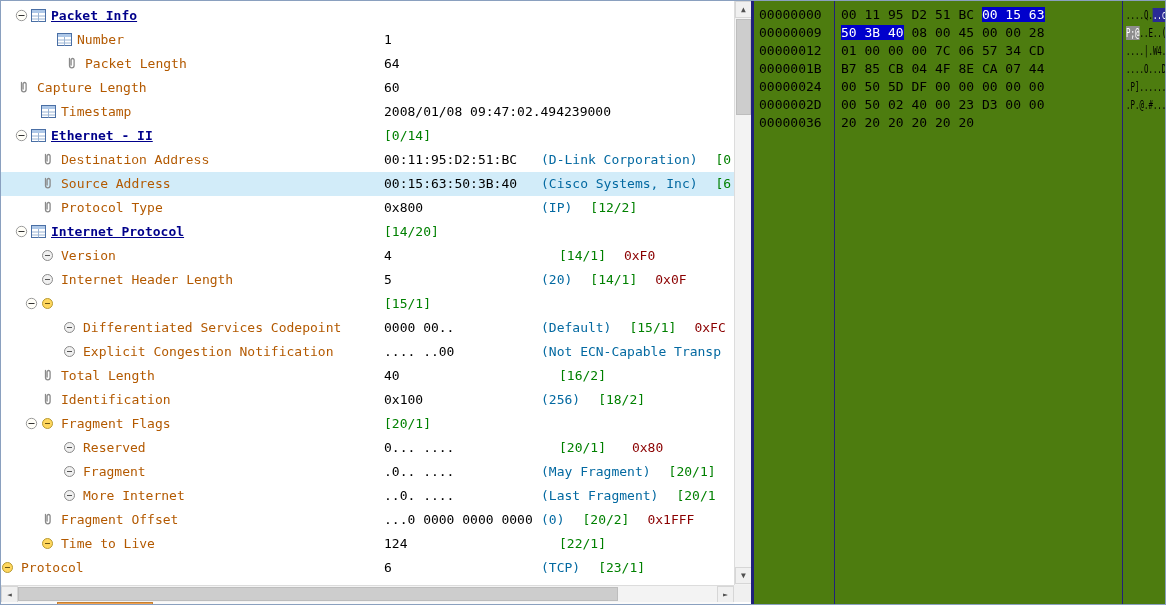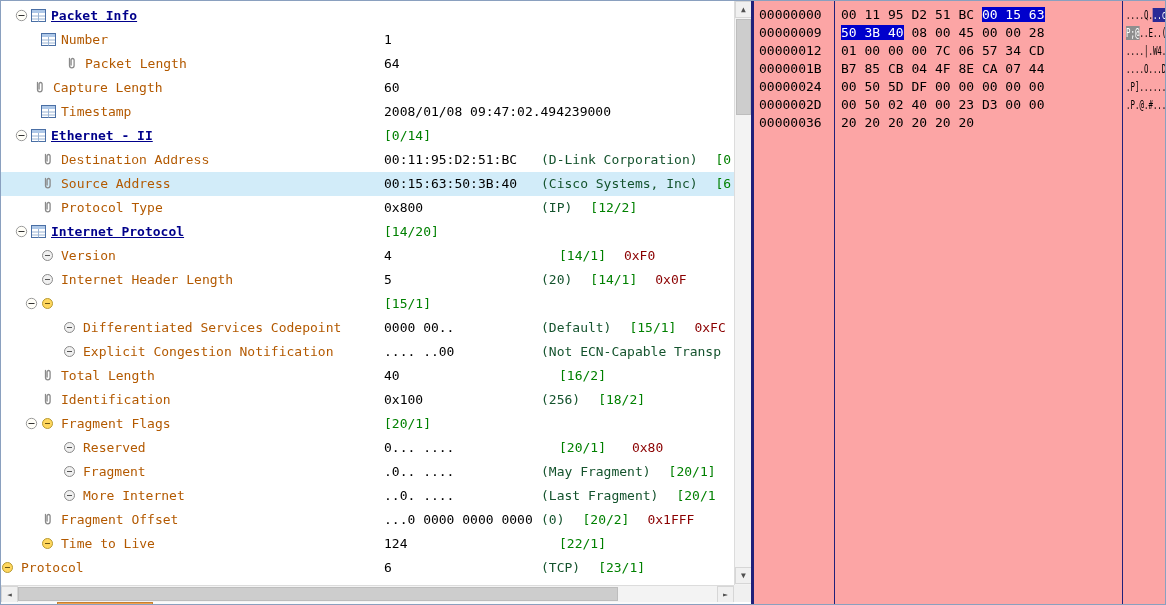--- a/index.html
+++ b/index.html
@@ -14,21 +14,21 @@
   .row-left{display:inline-block;white-space:nowrap;}
   .row-left svg{vertical-align:-2px;}
   .expander{display:inline-block;width:16px;}
   .ticon{display:inline-block;width:17px;}
   .label{margin-left:3px;color:#b35900;}
   .label.hdr{color:#00008b;font-weight:bold;text-decoration:underline;}
   .row-right{position:absolute;left:383px;top:0;height:24px;line-height:24px;white-space:nowrap;}
   .seg{display:inline-block;}
   .valcol{min-width:157px;}
   .seg-value{color:#000;}
-  .seg-note{color:#14532d;}
+  .seg-note{color:#0369a1;}
   .seg-range{color:#008000;}
   .seg-mask{color:#8b0000;}
   
   .vscroll{position:absolute;left:733px;top:0;width:17px;height:584px;background:#f3f3f3;
            border-left:1px solid #dcdcdc;box-sizing:border-box;}
   .sbtn{position:absolute;left:0;width:17px;height:17px;background:#f0f0f0;border:1px solid #d6d6d6;
         box-sizing:border-box;color:#4f4f4f;font-size:8px;line-height:15px;text-align:center;}
   .sbtn.up{top:0;}
   .sbtn.down{top:566px;}
   .vthumb{position:absolute;left:1px;top:18px;width:15px;height:96px;background:#cdcdcd;border:1px solid #bdbdbd;box-sizing:border-box;}
@@ -37,21 +37,21 @@
   .hbtn{position:absolute;top:0;width:17px;height:17px;background:#f0f0f0;border:1px solid #d6d6d6;
         box-sizing:border-box;color:#4f4f4f;font-size:8px;line-height:15px;text-align:center;}
   .hbtn.left{left:0;}
   .hbtn.right{left:716px;}
   .hthumb{position:absolute;left:17px;top:1px;width:600px;height:14px;background:#cdcdcd;border:1px solid #bdbdbd;box-sizing:border-box;}
   .corner{position:absolute;left:733px;top:584px;width:17px;height:17px;background:#f0f0f0;}
   .tabstrip{position:absolute;left:0;top:601px;width:733px;height:4px;background:#fafafa;}
   .tab-frag{position:absolute;left:56px;top:0;width:96px;height:4px;background:#f0a14f;border:1px solid #c77f2f;box-sizing:border-box;}
   
   .divider-main{position:absolute;left:750px;top:0;width:3px;height:605px;background:#20207a;}
-  .hex-panel{position:absolute;left:753px;top:0;width:411px;height:603px;background:#fca5a5;padding-top:5px;box-sizing:border-box;}
+  .hex-panel{position:absolute;left:753px;top:0;width:411px;height:603px;background:#4d7c0f;padding-top:5px;box-sizing:border-box;}
   .col-line{position:absolute;top:0;bottom:0;width:1px;background:#20207a;}
   .col-line.l1{left:80px;}
   .col-line.l2{left:368px;}
   .hex-row{position:relative;height:18px;line-height:18px;}
   .off{position:absolute;left:5px;white-space:pre;}
   .bytes{position:absolute;left:87px;white-space:pre;}
   .bsel{background:#0000cc;color:#fff;}
   .ascii{position:absolute;left:372px;white-space:pre;font-size:12px;display:inline-block;
          transform:scaleX(0.62);transform-origin:0 50%;}
   .asel{color:#fff;}
@@ -65,31 +65,31 @@
       <div class="tree-row"><span class="row-left" style="padding-left: 14px;"><span class="expander"><svg width="14" height="13" viewBox="0 0 14 13">
               <circle cx="6.5" cy="6.5" r="5.2" fill="#fffef8" stroke="#9a9a9a"></circle>
               <line x1="3.5" y1="6.5" x2="9.5" y2="6.5" stroke="#333333"></line>
             </svg></span><span class="ticon"><svg width="15" height="13" viewBox="0 0 15 13">
               <rect x="0.5" y="0.5" width="14" height="12" fill="#ffffff" stroke="#4a6fa5"></rect>
               <rect x="1" y="1" width="13" height="3" fill="#aec8e8"></rect>
               <line x1="1" y1="7" x2="14" y2="7" stroke="#9ab4d4"></line>
               <line x1="1" y1="10" x2="14" y2="10" stroke="#9ab4d4"></line>
               <line x1="7.5" y1="4" x2="7.5" y2="12.5" stroke="#9ab4d4"></line>
             </svg></span><span class="label hdr">Packet Info</span></span><span class="row-right"></span></div>
-      <div class="tree-row"><span class="row-left" style="padding-left: 40px;"><span class="ticon"><svg width="15" height="13" viewBox="0 0 15 13">
+      <div class="tree-row"><span class="row-left" style="padding-left: 56px;"><span class="ticon"><svg width="15" height="13" viewBox="0 0 15 13">
               <rect x="0.5" y="0.5" width="14" height="12" fill="#ffffff" stroke="#4a6fa5"></rect>
               <rect x="1" y="1" width="13" height="3" fill="#aec8e8"></rect>
               <line x1="1" y1="7" x2="14" y2="7" stroke="#9ab4d4"></line>
               <line x1="1" y1="10" x2="14" y2="10" stroke="#9ab4d4"></line>
               <line x1="7.5" y1="4" x2="7.5" y2="12.5" stroke="#9ab4d4"></line>
             </svg></span><span class="label">Number</span></span><span class="row-right"><span class="seg seg-value valcol">1</span></span></div>
       <div class="tree-row"><span class="row-left" style="padding-left: 64px;"><span class="ticon"><svg width="14" height="13" viewBox="0 0 14 13">
               <path d="M4.5 1.5 V8.5 a2.3 2.3 0 0 0 4.6 0 V3 a1.5 1.5 0 0 0 -3 0 V8" fill="none" stroke="#8a8a8a" stroke-width="1.3" stroke-linecap="round"></path>
             </svg></span><span class="label">Packet Length</span></span><span class="row-right"><span class="seg seg-value valcol">64</span></span></div>
-      <div class="tree-row"><span class="row-left" style="padding-left: 32px;"><span class="ticon"><svg width="14" height="13" viewBox="0 0 14 13">
+      <div class="tree-row"><span class="row-left" style="padding-left: 16px;"><span class="ticon"><svg width="14" height="13" viewBox="0 0 14 13">
               <path d="M4.5 1.5 V8.5 a2.3 2.3 0 0 0 4.6 0 V3 a1.5 1.5 0 0 0 -3 0 V8" fill="none" stroke="#8a8a8a" stroke-width="1.3" stroke-linecap="round"></path>
             </svg></span><span class="label">Capture Length</span></span><span class="row-right"><span class="seg seg-value valcol">60</span></span></div>
       <div class="tree-row"><span class="row-left" style="padding-left: 40px;"><span class="ticon"><svg width="15" height="13" viewBox="0 0 15 13">
               <rect x="0.5" y="0.5" width="14" height="12" fill="#ffffff" stroke="#4a6fa5"></rect>
               <rect x="1" y="1" width="13" height="3" fill="#aec8e8"></rect>
               <line x1="1" y1="7" x2="14" y2="7" stroke="#9ab4d4"></line>
               <line x1="1" y1="10" x2="14" y2="10" stroke="#9ab4d4"></line>
               <line x1="7.5" y1="4" x2="7.5" y2="12.5" stroke="#9ab4d4"></line>
             </svg></span><span class="label">Timestamp</span></span><span class="row-right"><span class="seg seg-value valcol">2008/01/08 09:47:02.494239000</span></span></div>
       <div class="tree-row"><span class="row-left" style="padding-left: 14px;"><span class="expander"><svg width="14" height="13" viewBox="0 0 14 13">

